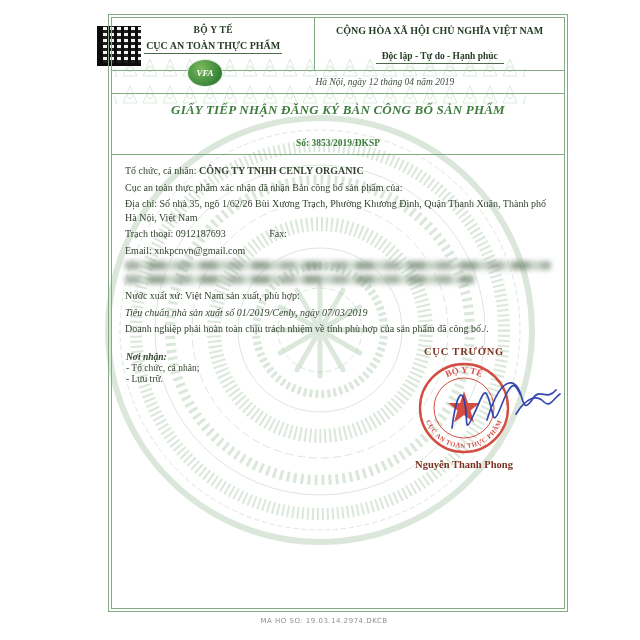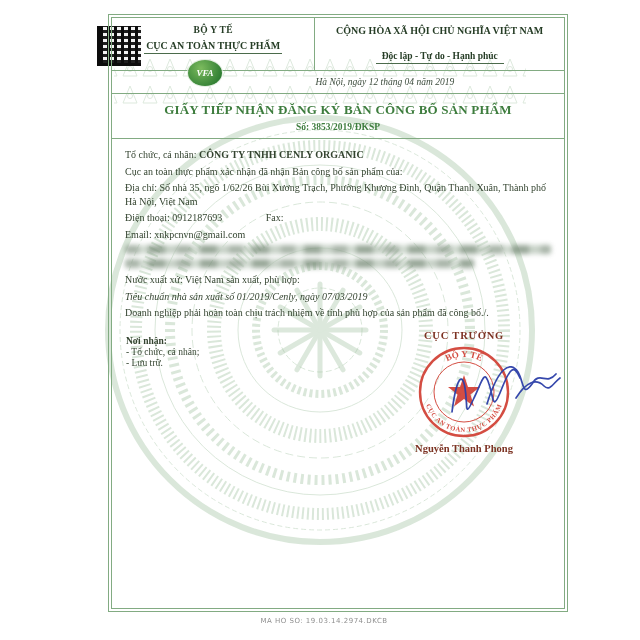--- a/index.html
+++ b/index.html
@@ -41,40 +41,40 @@
          box-shadow:0 0 0 1px #e4efe2; }
   .vfa span { color:#fff; font-style:italic; font-weight:bold; font-size:9px;
               font-family:"Liberation Serif", serif; }
 
   .date-row { border-bottom:1px solid #82ab82; display:flex; min-height:23px; align-items:center; }
   .date-row .spacer { width:45%; }
   .date-line { width:55%; text-align:left; font-style:italic; font-size:9.5px; color:#3a4a3a; }
 
   
   .title-band { text-align:center; padding:8px 4px 6px; border-bottom:1px solid #82ab82; }
-  .cert-title { font-size:13px; font-weight:bold; color:#3e7d3e; letter-spacing:.2px; }
-  .cert-number { font-size:9.5px; font-weight:bold; color:#3e7d3e; margin-top:4px; }
+  .cert-title { font-size:13px; font-weight:bold; color:#3e7d3e; letter-spacing:.2px;font-style:italic; }
+  .cert-number { font-size:9.5px; font-weight:bold; color:#3e7d3e; margin-top:20px; }
 
   
   .body { padding:9px 13px 0; font-size:10px; line-height:1.35; color:#33432f; position:relative; }
   .ln { margin-bottom:3px; }
   .fax { margin-left:41px; }
   .italic { font-style:italic; }
   .blur-inline { display:inline-block; vertical-align:middle; width:60px; height:9px; margin-left:4px;
     background:repeating-linear-gradient(90deg,#93a293 0 9px,#c6d2c6 9px 15px,#7e917e 15px 26px);
     filter:blur(2.2px); border-radius:2px; opacity:.8; }
   .blur-bar { height:9px; margin:4px 0 5px;
     background:repeating-linear-gradient(90deg,#93a293 0 14px,#c6d2c6 14px 23px,#7e917e 23px 40px,#b9c6b9 40px 52px);
     filter:blur(2.4px); border-radius:2px; opacity:.8; }
   .w100 { width:100%; } .w82 { width:82%; }
 
   
   .sign-area { position:relative; margin-top:10px; height:140px; }
   .recipients { position:absolute; left:14px; top:6px; font-size:9.5px; color:#33432f; }
-  .rec-label { font-weight:bold; margin-bottom:2px; }
+  .rec-label { font-weight:bold; font-style:italic; margin-bottom:2px; }
   .recipients p { margin-bottom:1px; }
   .signer { position:absolute; right:10px; top:0; width:180px; text-align:center;font-family:Liberation Serif, serif; }
   .signer-title { font-size:10.5px; font-weight:bold; color:#7c3222; letter-spacing:.8px; }
   .stamp-wrap { position:relative; width:96px; height:98px; margin:3px auto 0; overflow:visible; }
   .signature { position:absolute; left:14px; top:-4px; pointer-events:none; }
   .signer-name { font-size:10.5px; font-weight:bold; color:#7c3222; margin-top:1px; }
 
   
   .file-code { position:absolute; left:0; right:0; top:617px; text-align:center;
     font-family:"DejaVu Sans", sans-serif; font-size:7px; color:#8f8f8f; letter-spacing:.5px;padding-left:8px; }
@@ -151,21 +151,21 @@
       </div>
 
       <div class="body">
         <p class="ln">
           <span>Tổ chức, cá nhân:</span>
           <b>CÔNG TY TNHH CENLY ORGANIC</b>
         </p>
         <p class="ln">Cục an toàn thực phẩm xác nhận đã nhận Bản công bố sản phẩm của:</p>
         <p class="ln">Địa chỉ: Số nhà 35, ngõ 1/62/26 Bùi Xương Trạch, Phường Khương Đình, Quận Thanh Xuân, Thành phố Hà Nội, Việt Nam</p>
         <p class="ln">
-          <span>Điện thoại:</span>
+          <span>Trạch thoại:</span>
           <span>0912187693</span>
           <span class="fax">Fax:</span>
         </p>
         <p class="ln">Email: xnkpcnvn@gmail.com</p>
         <div class="blur-bar w100"></div>
         <div class="blur-bar w82"></div>
         <p class="ln">Nước xuất xứ: Việt Nam sản xuất, phù hợp:</p>
         <p class="ln italic">Tiêu chuẩn nhà sản xuất số 01/2019/Cenly, ngày 07/03/2019</p>
         <p class="ln">Doanh nghiệp phải hoàn toàn chịu trách nhiệm về tính phù hợp của sản phẩm đã công bố./.</p>
       </div>

